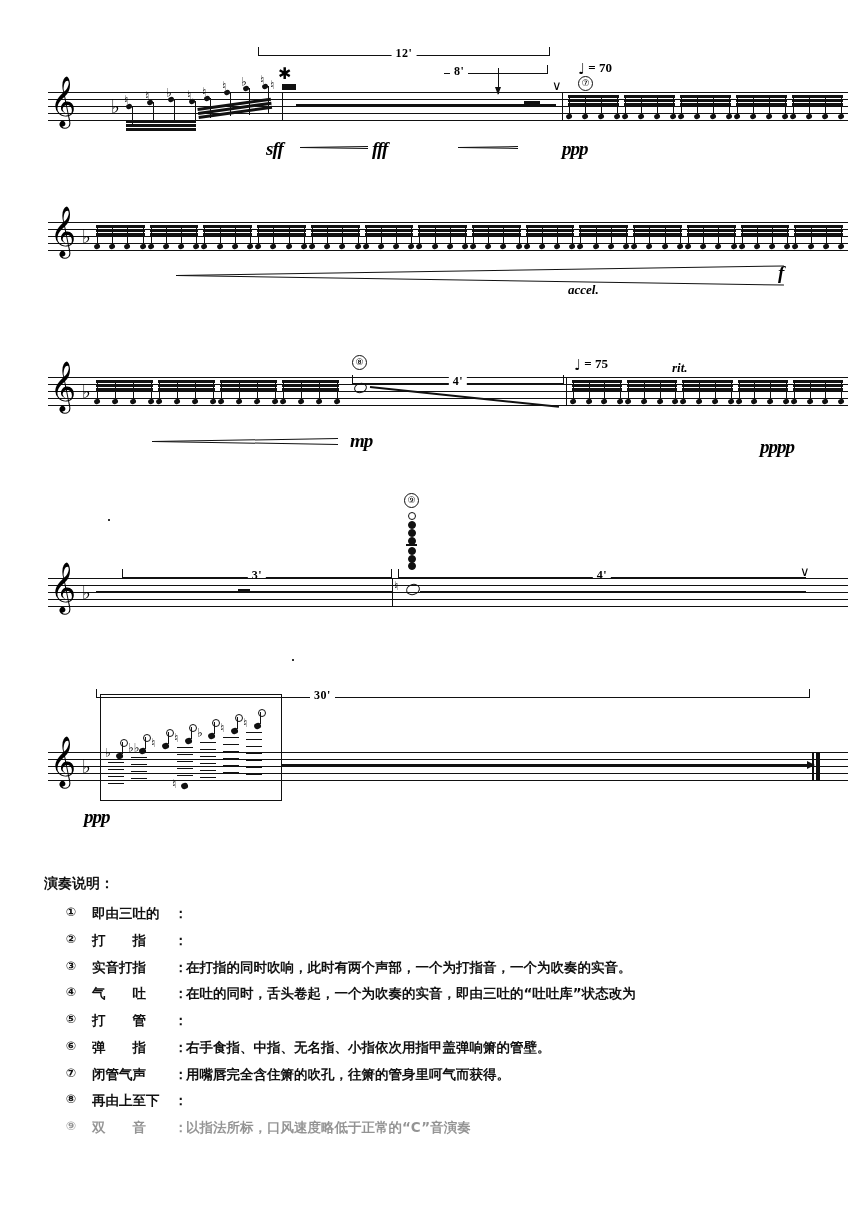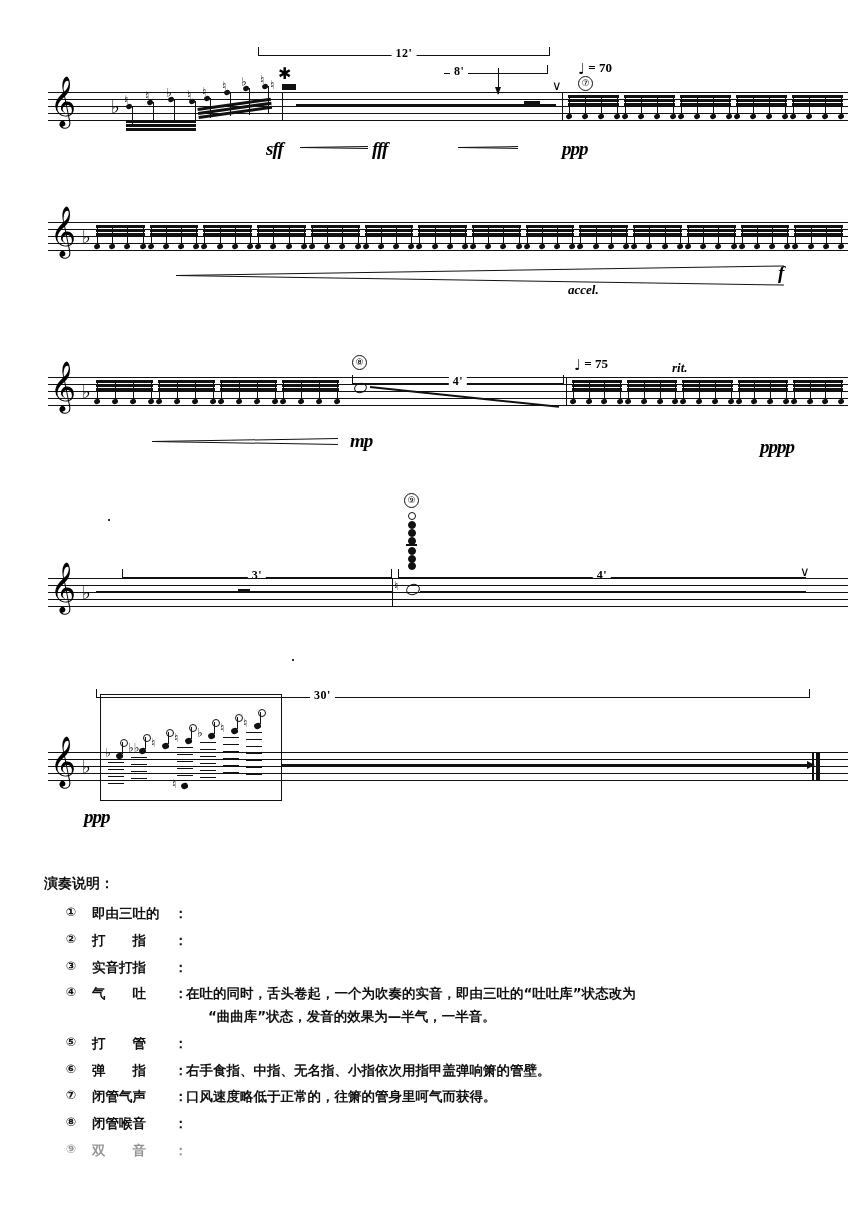--- a/index.html
+++ b/index.html
@@ -1080,56 +1080,52 @@
         </div>
         <div class="note-row">
           <span class="num">②</span>
           <span class="term-cn">打　　指</span>
           <span class="colon">：</span>
         </div>
         <div class="note-row">
           <span class="num">③</span>
           <span class="term-cn">实音打指</span>
           <span class="colon">：</span>
+          <span class="body">在打指的同时吹响，此时有两个声部，一个为打指音，一个为吹奏的实音。</span>
         </div>
         <div class="note-row">
           <span class="num">④</span>
           <span class="term-cn">气　　吐</span>
           <span class="colon">：</span>
           <span class="body">在吐的同时，舌头卷起，一个为吹奏的实音，即由三吐的“吐吐库”状态改为</span>
         </div>
-        <div class="note-row cont">
-          <span class="num">④</span>
-          <span class="term-cn">气　　吐</span>
-          <span class="colon">：</span>
-          <span class="body">“曲曲库”状态，发音的效果为—半气，一半音。</span>
-        </div>
         <div class="note-row">
           <span class="num">⑤</span>
           <span class="term-cn">打　　管</span>
           <span class="colon">：</span>
         </div>
         <div class="note-row">
           <span class="num">⑥</span>
           <span class="term-cn">弹　　指</span>
           <span class="colon">：</span>
           <span class="body">右手食指、中指、无名指、小指依次用指甲盖弹响箫的管壁。</span>
         </div>
         <div class="note-row">
           <span class="num">⑦</span>
           <span class="term-cn">闭管气声</span>
           <span class="colon">：</span>
-          <span class="body">口风速度略低于正常的，往箫的管身里呵气而获得。</span>
+          <span class="body">用嘴唇完全含住箫的吹孔，往箫的管身里呵气而获得。</span>
         </div>
         <div class="note-row">
           <span class="num">⑧</span>
-          <span class="term-cn">闭管喉音</span>
+          <span class="term-cn">再由上至下</span>
           <span class="colon">：</span>
         </div>
         <div class="note-row clipped">
           <span class="num">⑨</span>
           <span class="term-cn">双　　音</span>
           <span class="colon">：</span>
+          <span class="body">以指法所标，口风速度略低于正常的“C”音演奏</span>
         </div>
       </div>
   </div>
 
 </div>
 
 </body></html>

